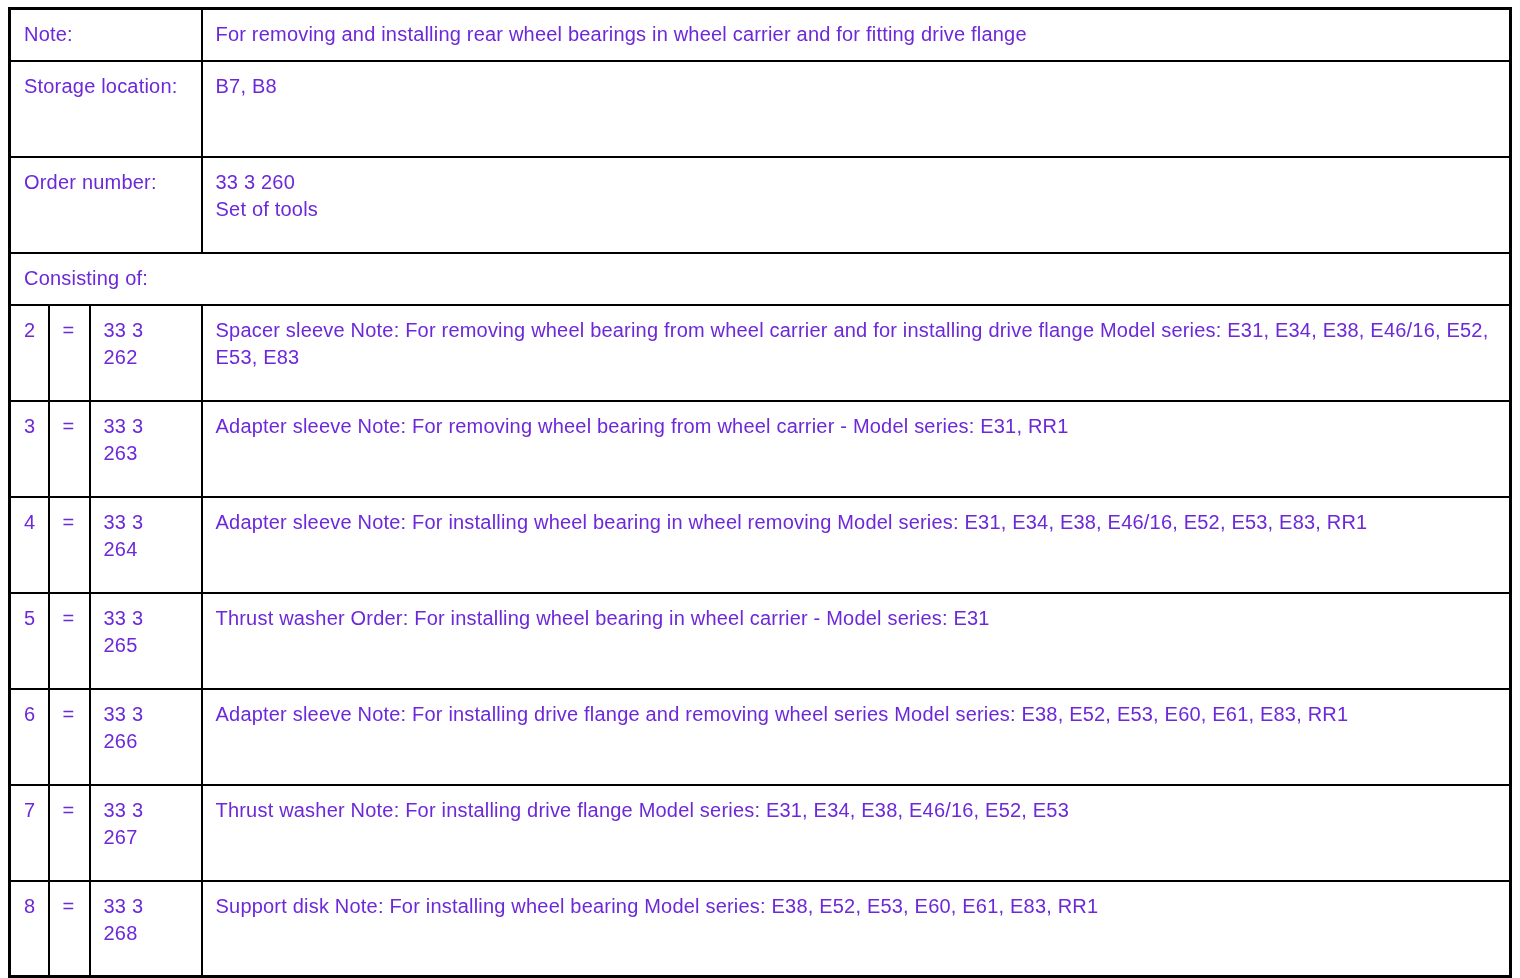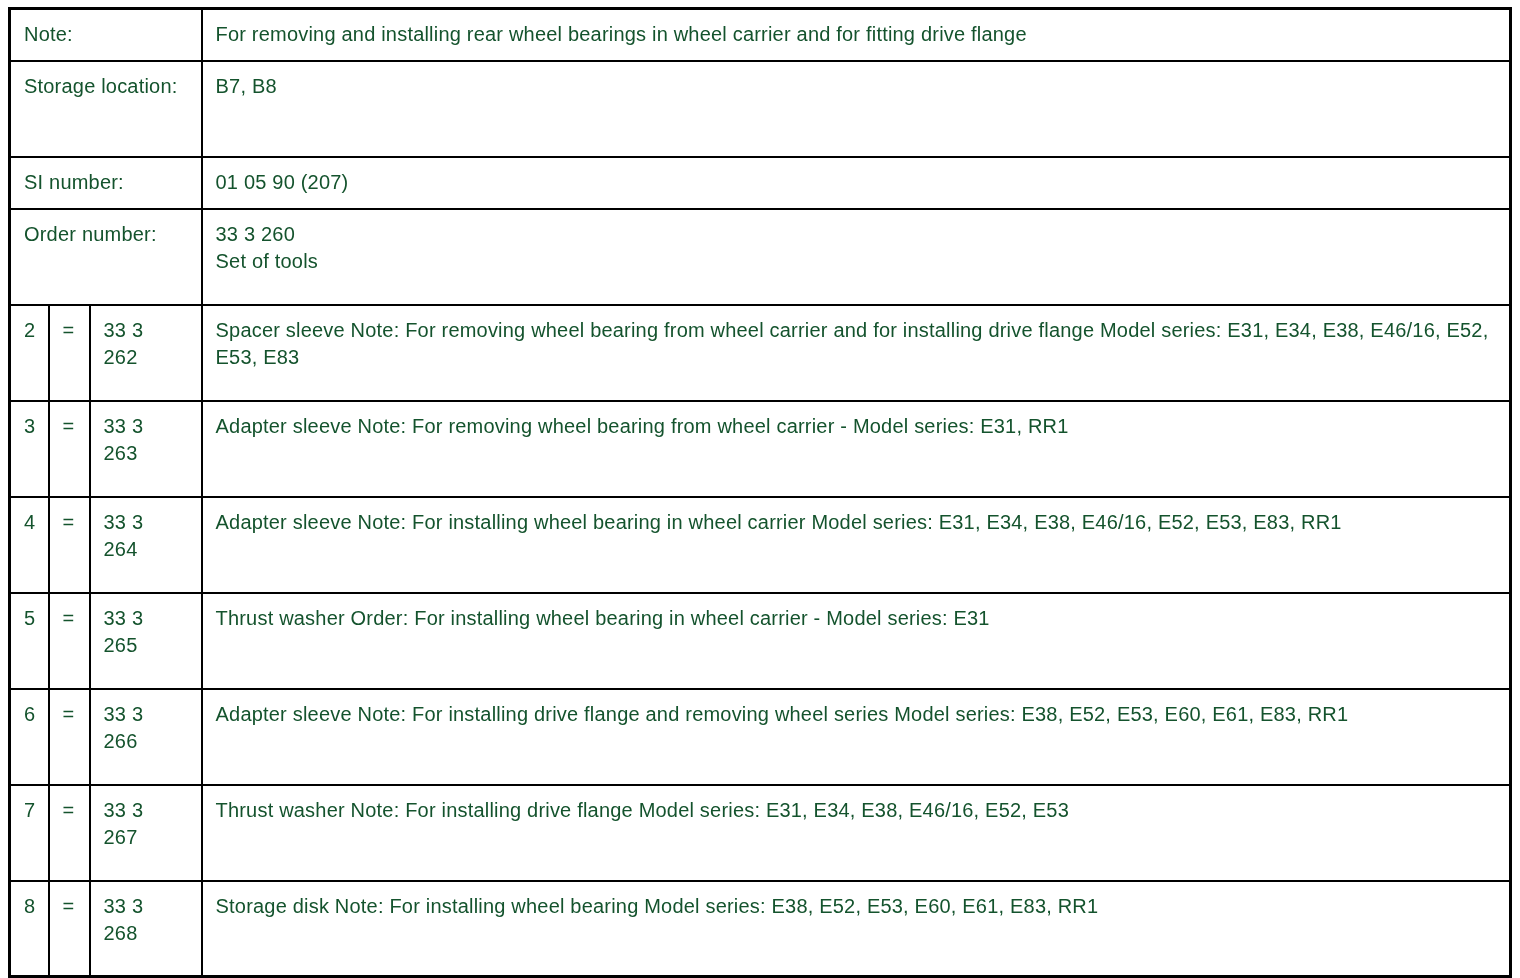--- a/index.html
+++ b/index.html
@@ -24,21 +24,21 @@
     table-layout: fixed;
     border: 3px solid #000000;
   }
   table.doc td {
     border: 2px solid #000000;
     vertical-align: top;
     box-sizing: border-box;
     padding: 11px 13px 6px 13px;
     font-size: 20px;
     line-height: 27px;
-    color: #14532d;
+    color: #6d28d9;
     letter-spacing: 0.2px;
     overflow: hidden;
   }
   tr.row-s td { height: 52px; }
   tr.row-m td { height: 96px; }
   td.num-cell, td.eq-cell {
     padding-left: 9px;
     padding-right: 4px;
   }
   .multiline { white-space: pre-line; }
@@ -56,28 +56,27 @@
     </colgroup>
     <tbody>
       <tr class="row-s">
         <td colspan="3">Note:</td>
         <td>For removing and installing rear wheel bearings in wheel carrier and for fitting drive flange</td>
       </tr>
       <tr class="row-m">
         <td colspan="3">Storage location:</td>
         <td>B7, B8</td>
       </tr>
-      <tr class="row-s">
-        <td colspan="3">SI number:</td>
-        <td>01 05 90 (207)</td>
-      </tr>
       <tr class="row-m">
         <td colspan="3">Order number:</td>
         <td class="multiline">33 3 260
 Set of tools</td>
+      </tr>
+      <tr class="row-s">
+        <td colspan="4">Consisting of:</td>
       </tr>
 
       <tr class="row-m">
         <td class="num-cell">2</td>
         <td class="eq-cell">=</td>
         <td class="multiline">33 3
 262</td>
         <td>Spacer sleeve Note: For removing wheel bearing from wheel carrier and for installing drive flange Model series: E31, E34, E38, E46/16, E52, E53, E83</td>
       </tr>
       <tr class="row-m">
@@ -85,21 +84,21 @@
         <td class="eq-cell">=</td>
         <td class="multiline">33 3
 263</td>
         <td>Adapter sleeve Note: For removing wheel bearing from wheel carrier - Model series: E31, RR1</td>
       </tr>
       <tr class="row-m">
         <td class="num-cell">4</td>
         <td class="eq-cell">=</td>
         <td class="multiline">33 3
 264</td>
-        <td>Adapter sleeve Note: For installing wheel bearing in wheel carrier Model series: E31, E34, E38, E46/16, E52, E53, E83, RR1</td>
+        <td>Adapter sleeve Note: For installing wheel bearing in wheel removing Model series: E31, E34, E38, E46/16, E52, E53, E83, RR1</td>
       </tr>
       <tr class="row-m">
         <td class="num-cell">5</td>
         <td class="eq-cell">=</td>
         <td class="multiline">33 3
 265</td>
         <td>Thrust washer Order: For installing wheel bearing in wheel carrier - Model series: E31</td>
       </tr>
       <tr class="row-m">
         <td class="num-cell">6</td>
@@ -113,17 +112,17 @@
         <td class="eq-cell">=</td>
         <td class="multiline">33 3
 267</td>
         <td>Thrust washer Note: For installing drive flange Model series: E31, E34, E38, E46/16, E52, E53</td>
       </tr>
       <tr class="row-m">
         <td class="num-cell">8</td>
         <td class="eq-cell">=</td>
         <td class="multiline">33 3
 268</td>
-        <td>Storage disk Note: For installing wheel bearing Model series: E38, E52, E53, E60, E61, E83, RR1</td>
+        <td>Support disk Note: For installing wheel bearing Model series: E38, E52, E53, E60, E61, E83, RR1</td>
       </tr>
     </tbody>
   </table>
 </div>
 
 </body></html>

